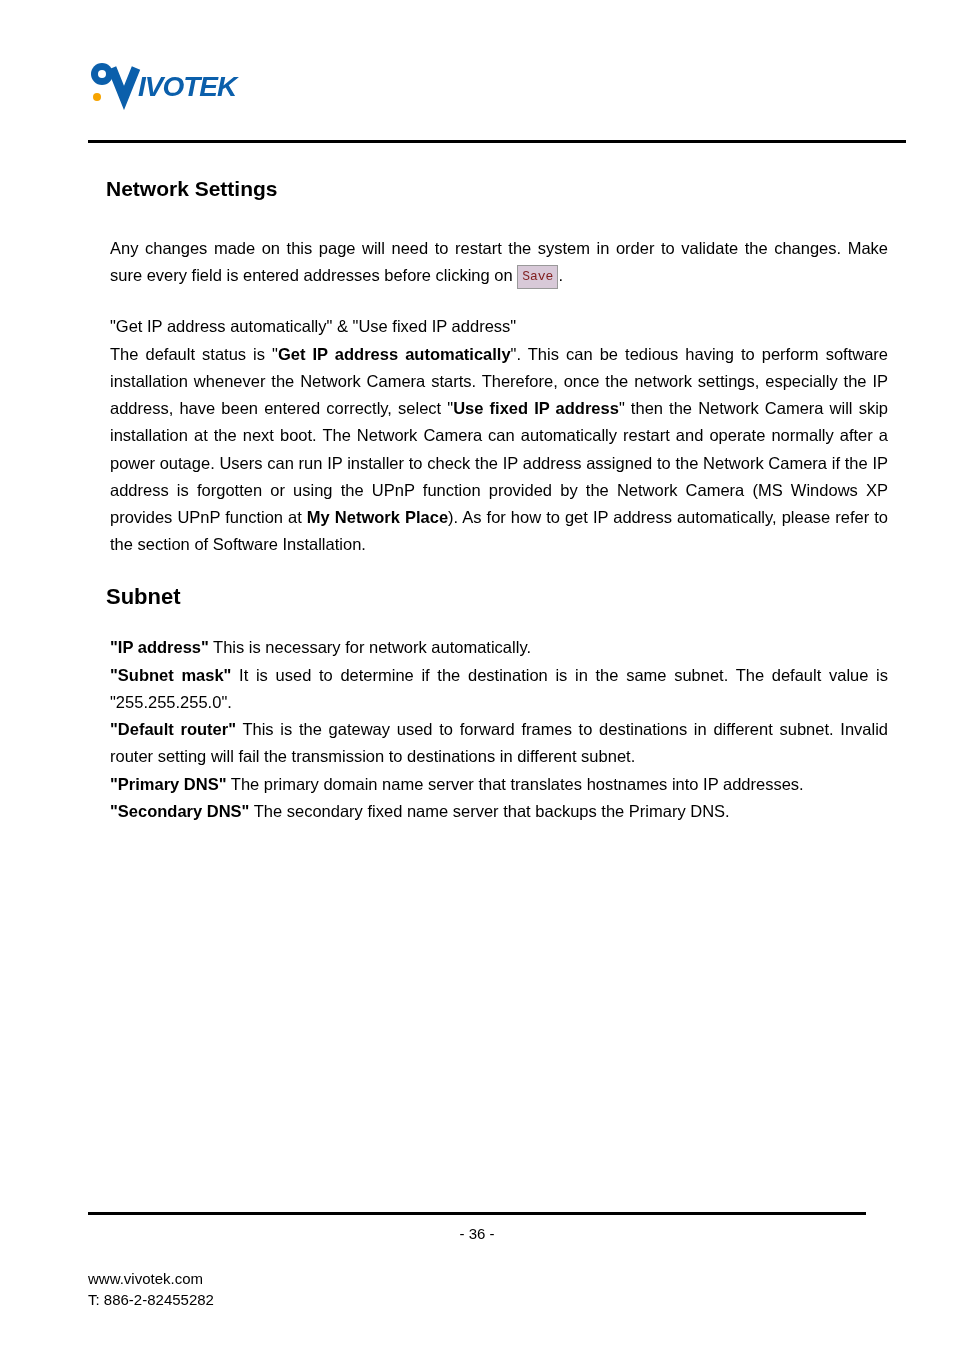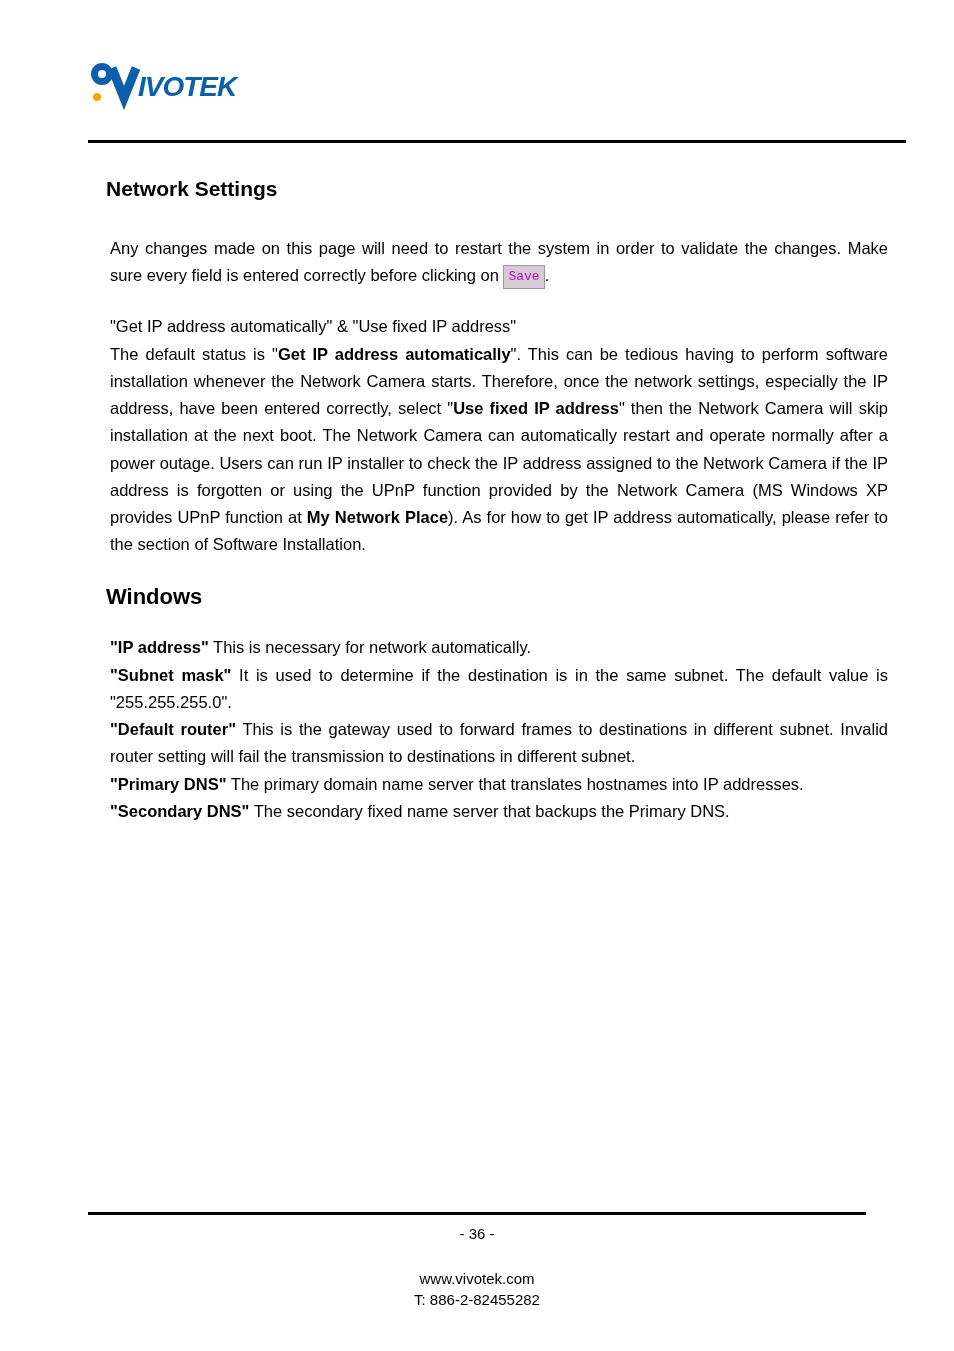--- a/index.html
+++ b/index.html
@@ -48,41 +48,41 @@
     margin-bottom: 24px;
   }
   .save-btn {
     display: inline-block;
     background: #d8c9d8;
     font-family: "Courier New", monospace;
     font-size: 13px;
     padding: 0px 4px;
     border: 1px solid #999;
     vertical-align: middle;
-    color: #a21caf;
+    color: #7f1d1d;
   }
   b { font-weight: bold; }
   .footer-zone {
     position: absolute;
     left: 88px;
     right: 88px;
     bottom: 40px;
   }
   .footer-divider {
     border: none;
     border-top: 3px solid #000;
     margin-bottom: 10px;
   }
   .page-number {
     text-align: center;
     font-size: 15px;
     margin-bottom: 26px;
   }
   .footer-contact {
-    text-align: center;
+    text-align: left;
     font-size: 15px;
     line-height: 1.45;
   }
   .definitions p { margin-bottom: 0; }
 </style>
 </head>
 <body>
 
 <div class="page">
 
@@ -94,31 +94,31 @@
       <path d="M 24 8 L 36 38 L 48 8" fill="none" stroke="#0b5fab" stroke-width="9" stroke-linejoin="miter"></path>
       <text x="50" y="36" font-family="Arial Black, Arial, sans-serif" font-size="28" font-weight="900" font-style="italic" fill="#0b5fab" letter-spacing="-1">IVOTEK</text>
     </svg>
   </div>
 
   <hr class="header-divider">
 
   <h1 class="section-title">Network Settings</h1>
 
   <div class="content-block para-intro">
-    <span>Any changes made on this page will need to restart the system in order to validate the changes. Make sure every field is entered correctly before clicking on </span><span class="save-btn">Save</span><span>.</span>
+    <span>Any changes made on this page will need to restart the system in order to validate the changes. Make sure every field is entered addresses before clicking on </span><span class="save-btn">Save</span><span>.</span>
   </div>
 
   <div class="content-block para-getip">
     <div>"Get IP address automatically" &amp; "Use fixed IP address"</div>
     <div>
       <span>The default status is "</span><b>Get IP address automatically</b><span>". This can be tedious having to perform software installation whenever the Network Camera starts. Therefore, once the network settings, especially the IP address, have been entered correctly, select "</span><b>Use fixed IP address</b><span>" then the Network Camera will skip installation at the next boot. The Network Camera can automatically restart and operate normally after a power outage. Users can run IP installer to check the IP address assigned to the Network Camera if the IP address is forgotten or using the UPnP function provided by the Network Camera (MS Windows XP provides UPnP function at </span><b>My Network Place</b><span>). As for how to get IP address automatically, please refer to the section of Software Installation.</span>
     </div>
   </div>
 
-  <h2 class="subheading">Windows</h2>
+  <h2 class="subheading">Subnet</h2>
 
   <div class="content-block definitions">
     <p><b>"IP address"</b><span> This is necessary for network automatically.</span></p>
     <p><b>"Subnet mask"</b><span> It is used to determine if the destination is in the same subnet. The default value is "255.255.255.0".</span></p>
     <p><b>"Default router"</b><span> This is the gateway used to forward frames to destinations in different subnet. Invalid router setting will fail the transmission to destinations in different subnet.</span></p>
     <p><b>"Primary DNS"</b><span> The primary domain name server that translates hostnames into IP addresses.</span></p>
     <p><b>"Secondary DNS"</b><span> The secondary fixed name server that backups the Primary DNS.</span></p>
   </div>
 
 </div>

